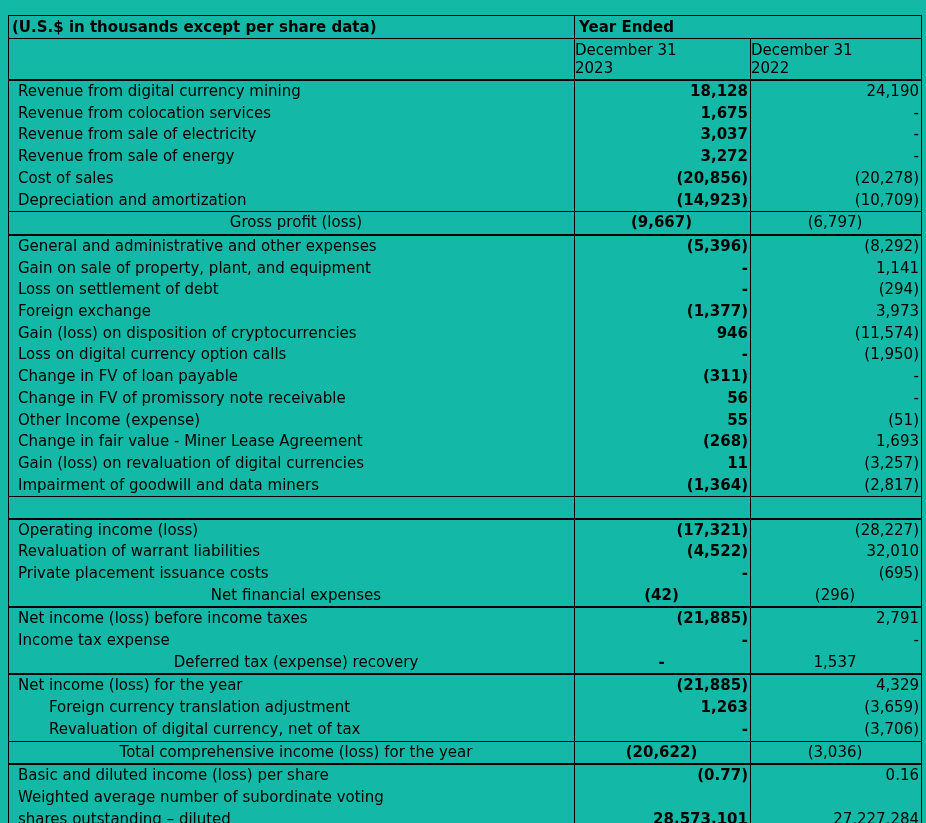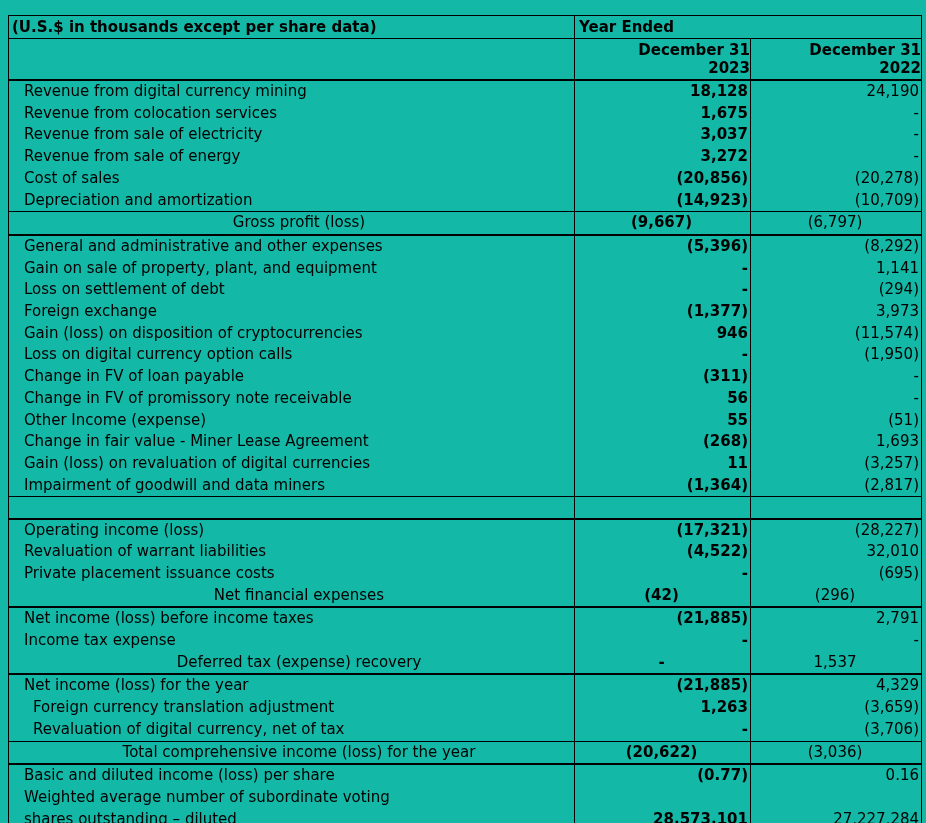--- a/index.html
+++ b/index.html
@@ -51,40 +51,40 @@
     font-weight: bold;
     padding-left: 4px;
     vertical-align: middle;
     border: 1px solid #000;
   }
   th.blank-head {
     border: 1px solid #000;
     border-bottom: 2px solid #000;
   }
   th.col-head {
-    text-align: right;
-    font-weight: bold;
+    text-align: left;
+    font-weight: normal;
     line-height: 18px;
-    padding: 2px 0 2px 8px;
+    padding: 2px 0 2px 0;
     height: 38px;
     vertical-align: middle;
     white-space: pre-line;
     border: 1px solid #000;
     border-bottom: 2px solid #000;
   }
 
   
   tbody td { line-height: 21.7px; }
   td.label {
     text-align: left;
-    padding-left: 15px;
+    padding-left: 9px;
     border-left: 1px solid #000;
     white-space: pre-line;
   }
-  td.label.indent { padding-left: 24px; }
+  td.label.indent { padding-left: 40px; }
   td.val {
     text-align: right;
     padding-right: 2px;
     border-left: 1px solid #000;
   }
   td.val:last-child { border-right: 1px solid #000; }
   td.v2023 { font-weight: bold; }
 
   tr.rule-thin  > td { border-bottom: 1px solid #000; }
   tr.rule-thick > td { border-bottom: 2px solid #000; text-align: center; }

